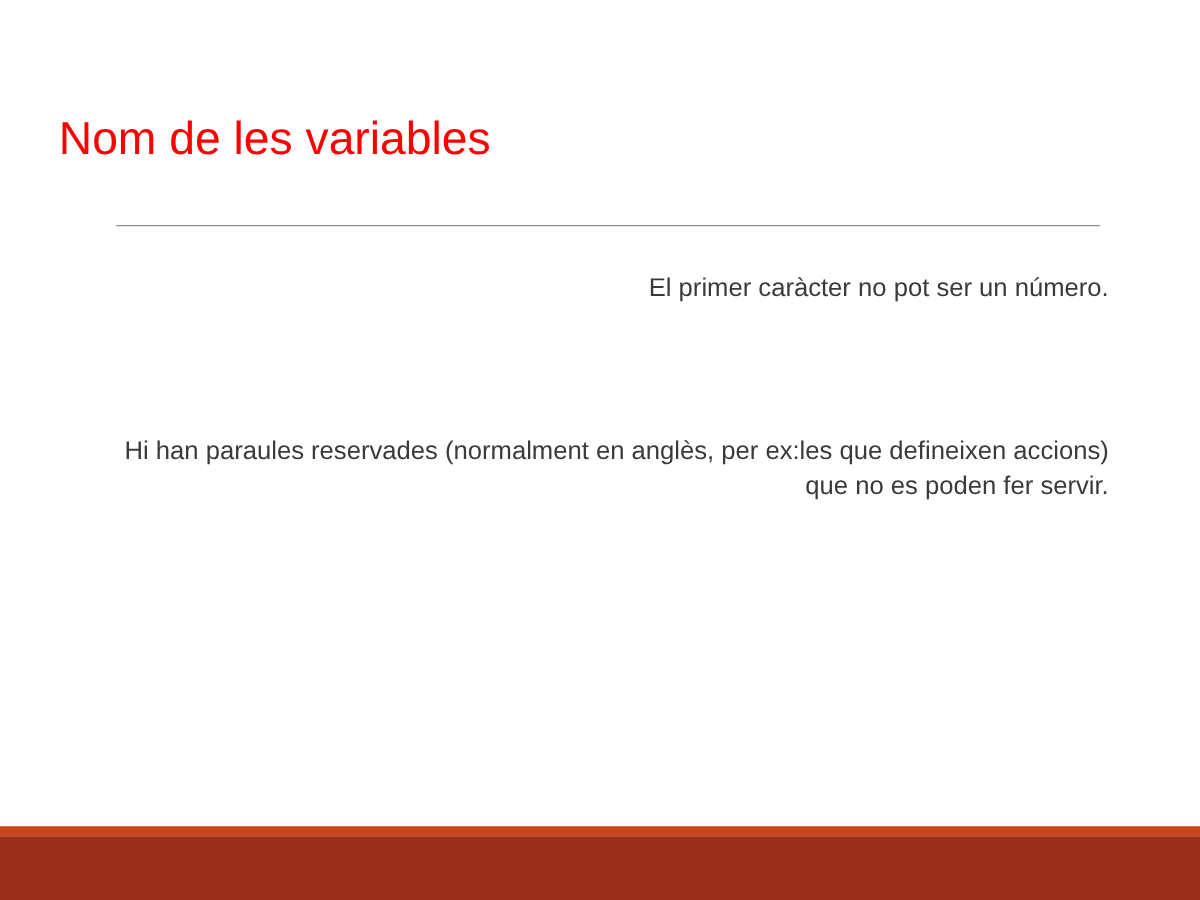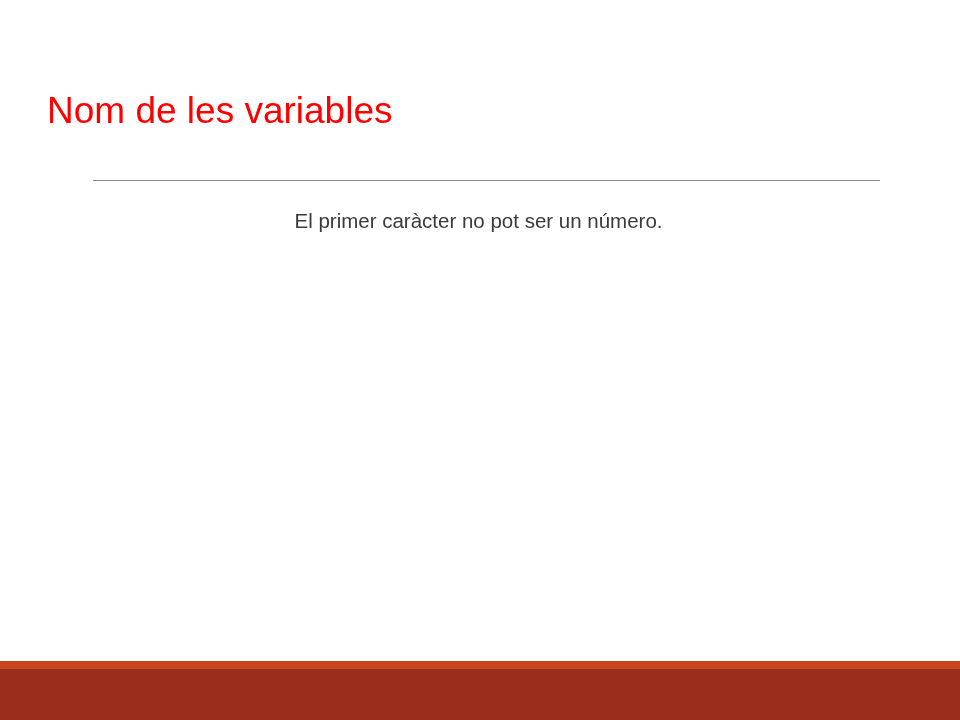--- a/index.html
+++ b/index.html
@@ -41,22 +41,22 @@
   .body-block {
     position: absolute;
     left: 56px;
     top: 203px;
     width: 845px;
   }
   .body-para {
     color: #3A3A3A;
     font-size: 20.5px;
     line-height: 28px;
-    margin: 4px;
-    text-align: center;
+    margin: 14px;
+    text-align: right;
   }
   .para-gap-1 { height: 74px; }
   .para-gap-2 { height: 66px; }
   .footer-stripe {
     position: absolute;
     left: 0;
     top: 661px;
     width: 960px;
     height: 8px;
     background: #C8461B;
@@ -77,20 +77,21 @@
 
   <div class="slide-title">Nom de les variables</div>
 
   <div class="title-divider"></div>
 
   <div class="body-block">
     <p class="body-para">El primer caràcter no pot ser un número.</p>
 
     <div class="para-gap-1"></div>
 
+    <p class="body-para">Hi han paraules reservades (normalment en anglès, per ex:les que defineixen accions) que no es poden fer servir.</p>
 
     <div class="para-gap-2"></div>
 
   </div>
 
   <div class="footer-stripe"></div>
   <div class="footer-band"></div>
 
 </div>
 

